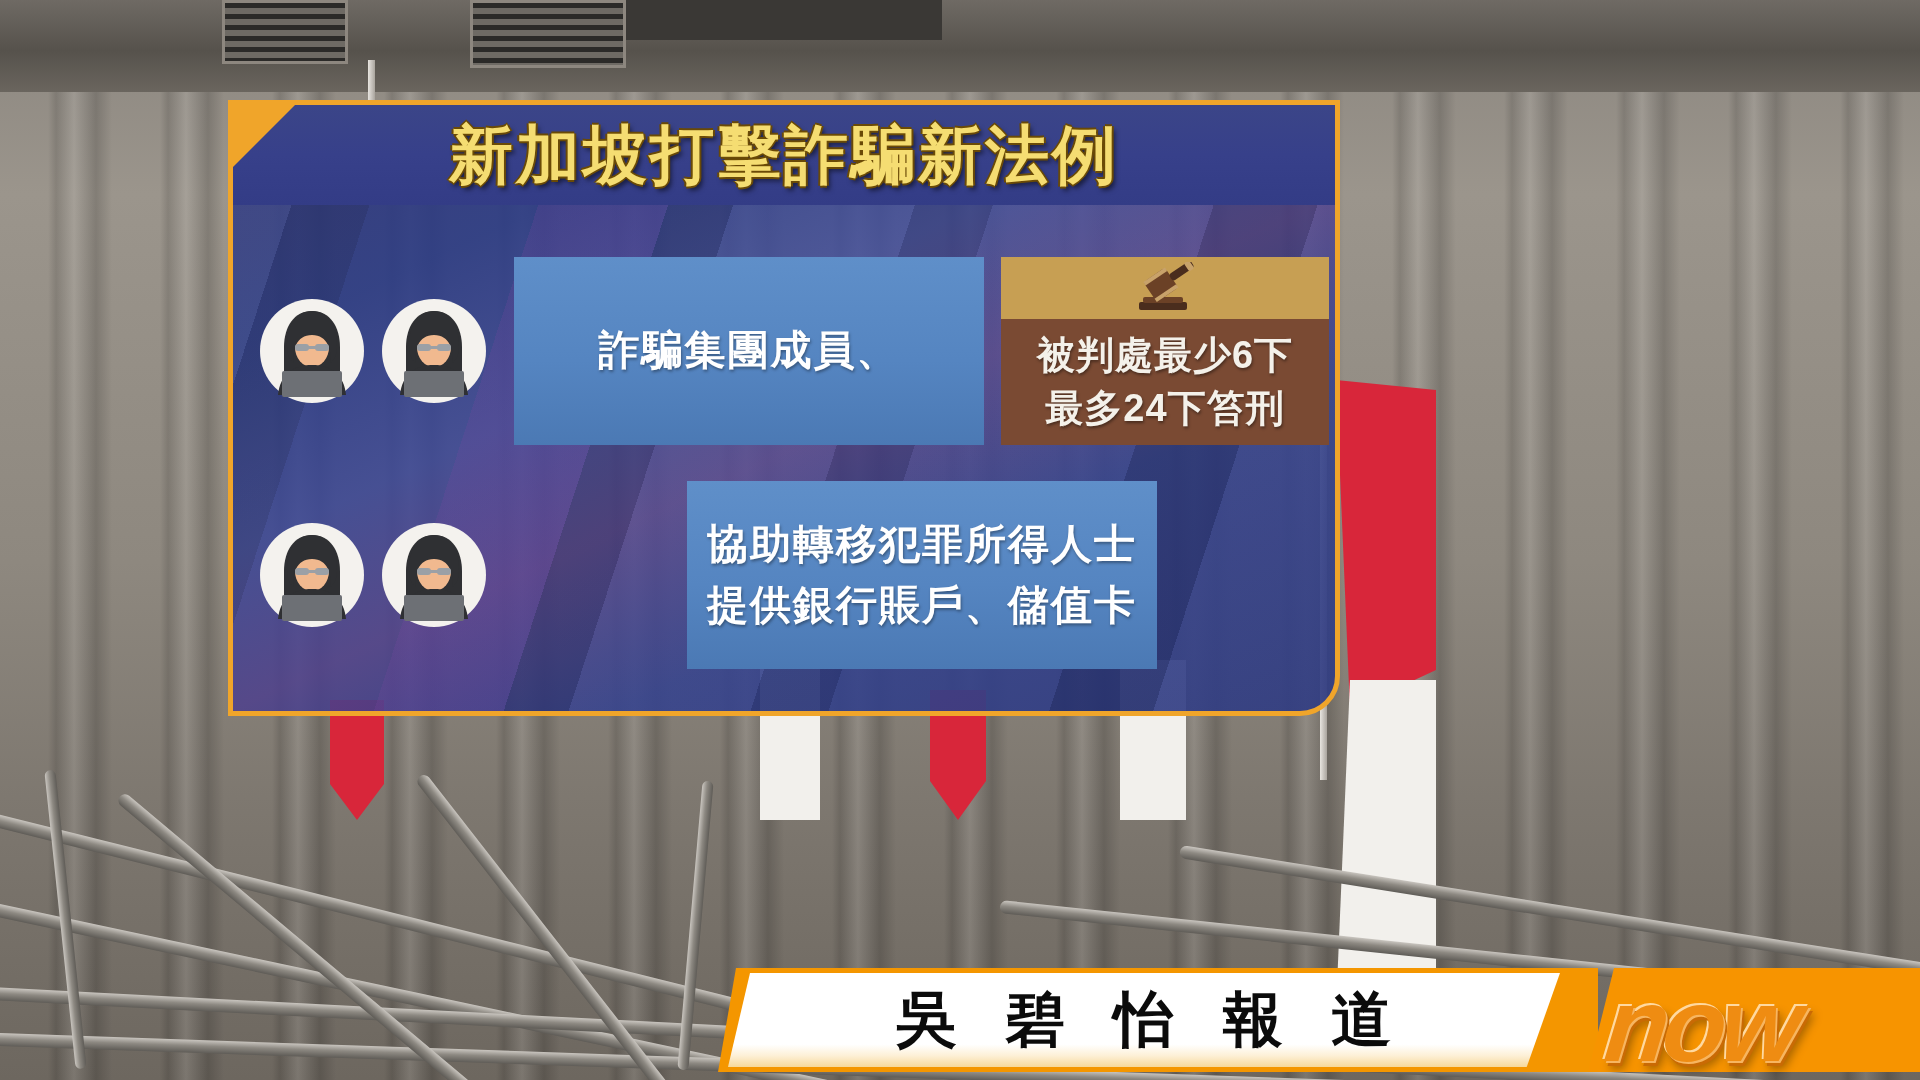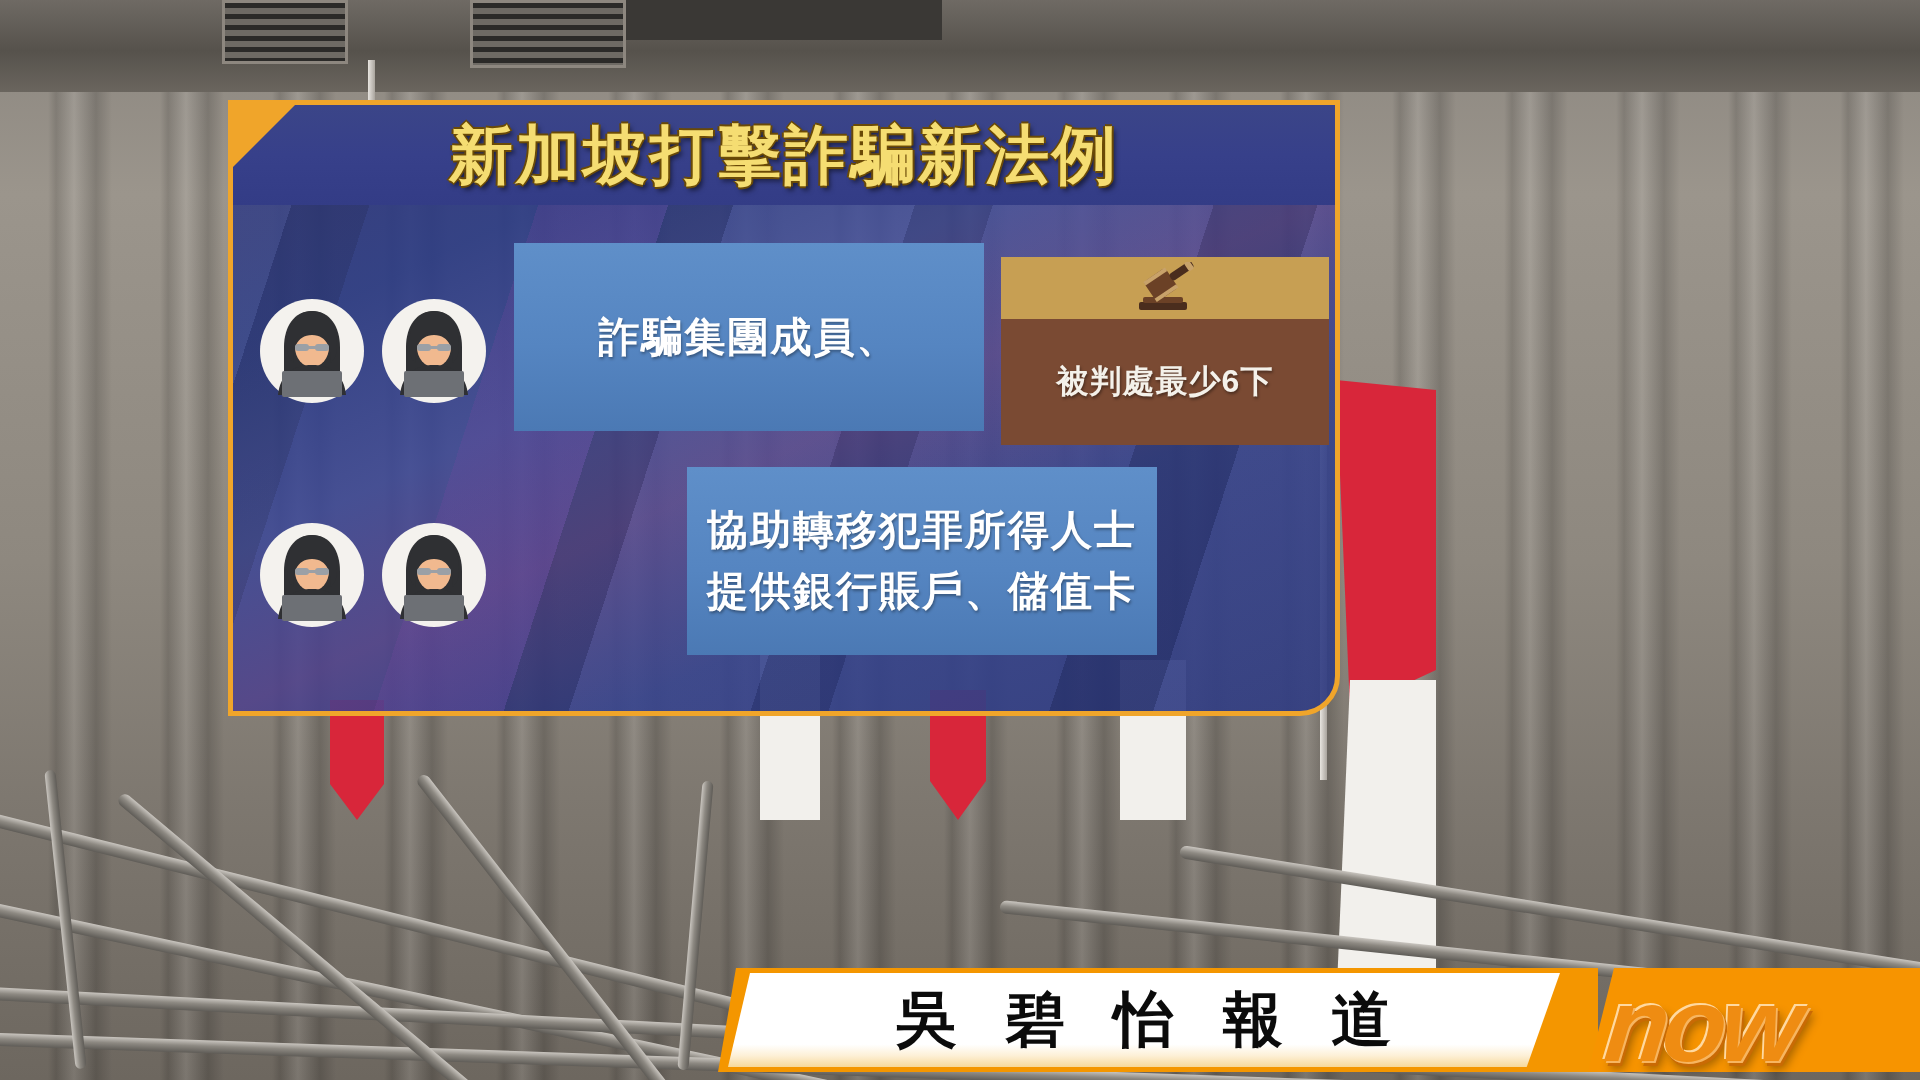--- a/index.html
+++ b/index.html
@@ -144,21 +144,21 @@
   .hacker .halo {
     position: absolute; left: 0; top: 0;
     width: 104px; height: 104px;
     border-radius: 50%;
     background: #f4f2ee;
   }
   .hacker svg { position: absolute; left: 6px; top: 4px; }
 
   .blue-cell {
     flex: 1;
-    display: flex; align-items: flex-start; justify-content: center;
+    display: flex; align-items: center; justify-content: center;
     padding-right: 4px;
   }
   .blue-box {
     width: 470px; height: 188px;
     background: linear-gradient(180deg,#5f8fc9 0%,#5585c1 55%,#4b79b4 100%);
     display: flex; flex-direction: column;
     align-items: center; justify-content: center;
     gap: 6px;
   }
   .blue-line {
@@ -186,21 +186,21 @@
     flex: none;
   }
   .brown-body {
     flex: 1;
     background: #7a4a33;
     display: flex; flex-direction: column;
     align-items: center; justify-content: center;
     gap: 2px;
   }
   .brown-line {
-    font-size: 32px; font-weight: 700; color: #f4f1ea;
+    font-size: 38px; font-weight: 700; color: #f4f1ea;
     letter-spacing: 1px; white-space: nowrap;
     text-shadow: 1px 2px 3px rgba(0,0,0,0.4);
   }
 
   
   #lower-third {
     position: absolute; left: 718px; bottom: 8px;
     width: 880px; height: 104px;
     z-index: 10;
   }
@@ -349,20 +349,21 @@
                   <rect x="22" y="8" width="26" height="24" rx="4" fill="#6b4126"></rect>
                   <rect x="22" y="8" width="26" height="4" fill="#c8a26a"></rect>
                   <rect x="22" y="28" width="26" height="4" fill="#c8a26a"></rect>
                   <rect x="47" y="16" width="26" height="8" rx="3" fill="#4a2d1d"></rect>
                   <rect x="66" y="15" width="6" height="10" rx="2" fill="#c8a26a"></rect>
                 </g>
               </svg>
             </div>
             <div class="brown-body">
               <div class="brown-line">被判處最少6下</div>
+              <div class="brown-line">最多24下笞刑</div>
             </div>
           </div>
         </div>
       </div>
 
       <div class="row row-2">
 
         <div class="icons-cell">
           <div class="hacker">
             <div class="halo"></div>

